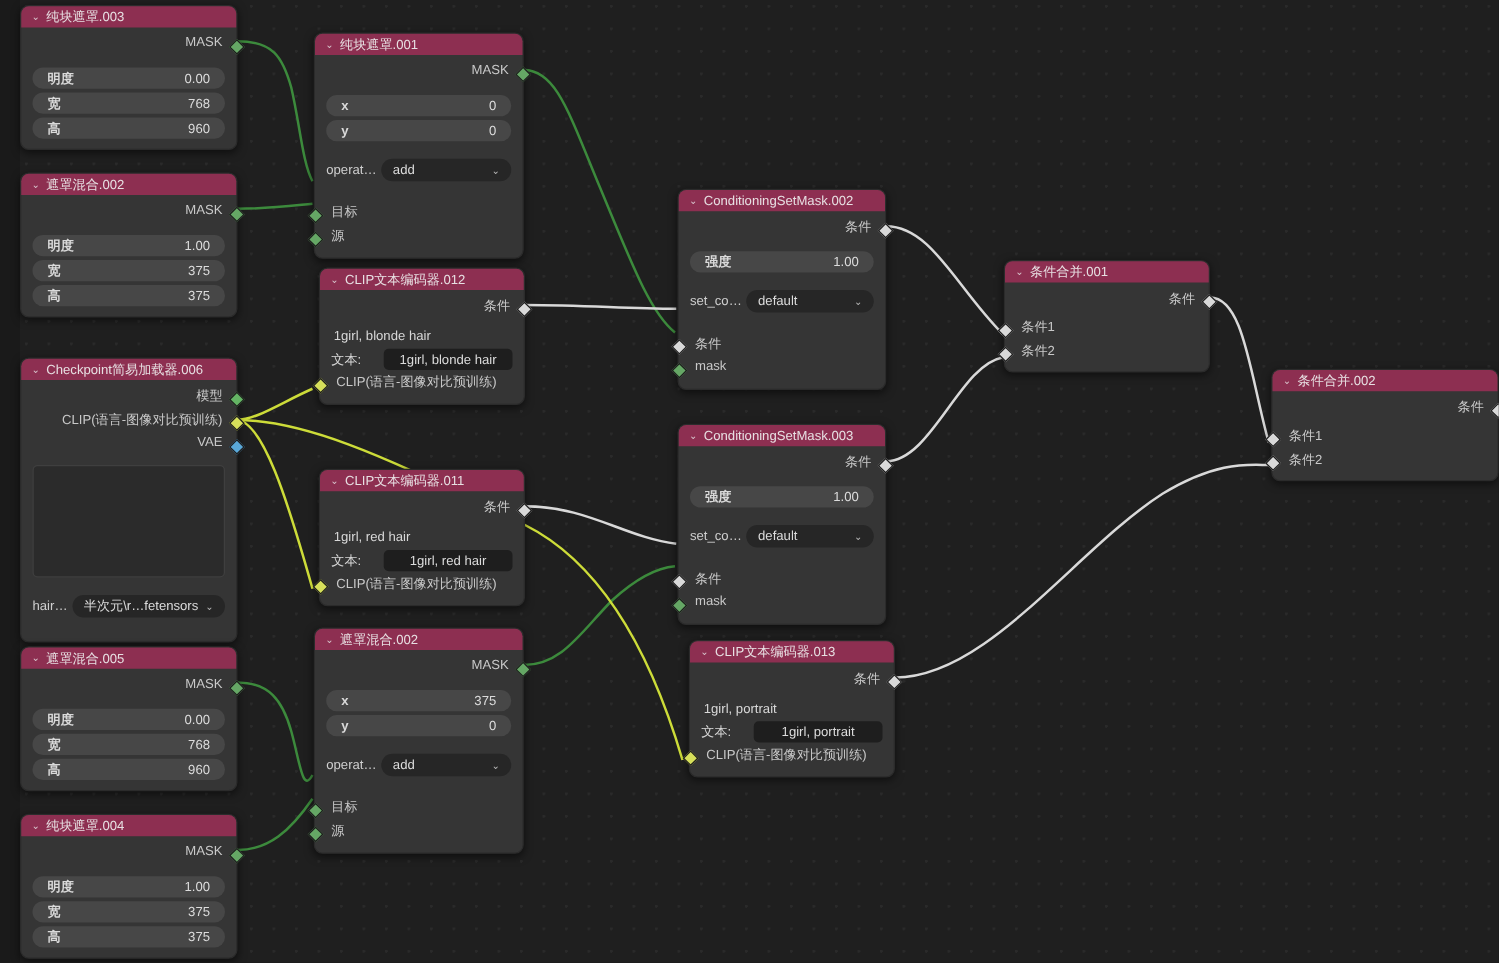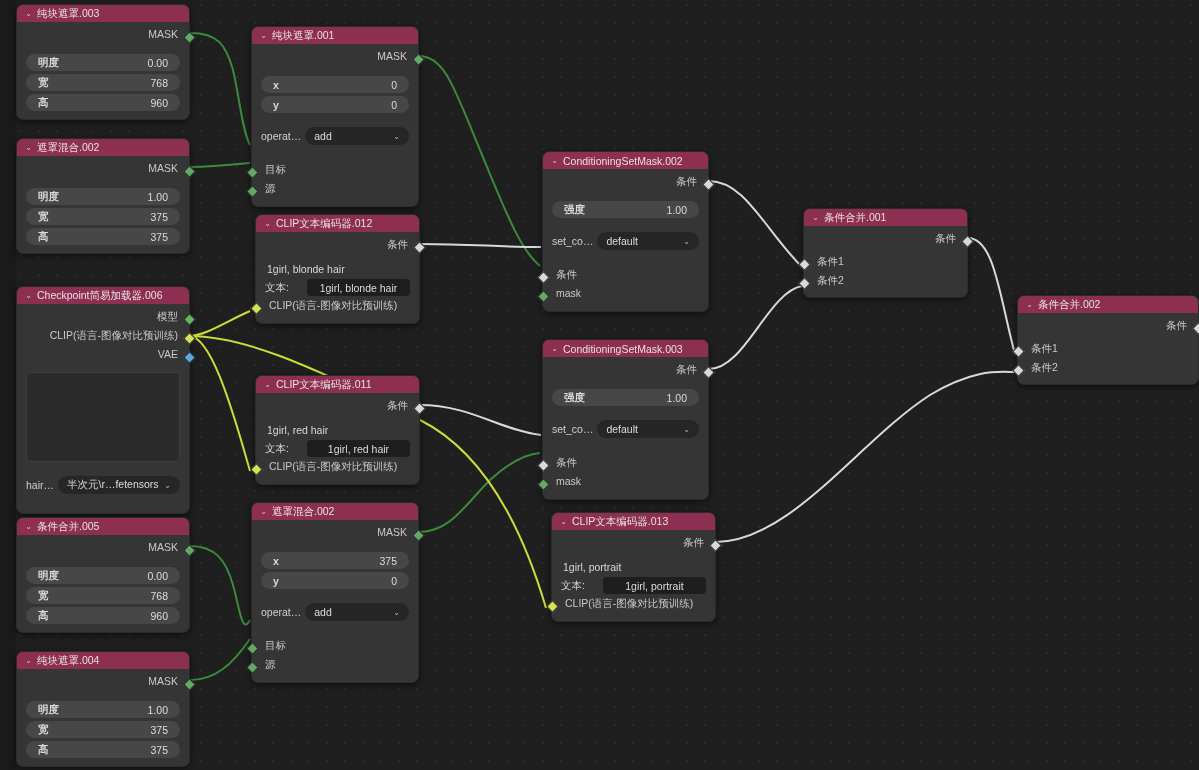--- a/index.html
+++ b/index.html
@@ -214,21 +214,21 @@
         <span>半次元\r…fetensors</span>
         <span class="arrow">⌄</span>
       </span>
     </div>
   </div>
 </div>
 
 <div class="node" style="left:16px;top:517px;width:174px;">
   <div class="title">
     <span class="chev">⌄</span>
-    <span>条件合并.005</span>
+    <span>遮罩混合.005</span>
   </div>
   <div class="body">
     <div class="spacer"></div>
     <div class="port-row out">
       <span>MASK</span>
       <span class="dot out mask" style="top:5px;"></span>
     </div>
     <div class="gap4"></div>
     <div class="widget">
       <span class="wl">明度</span>

